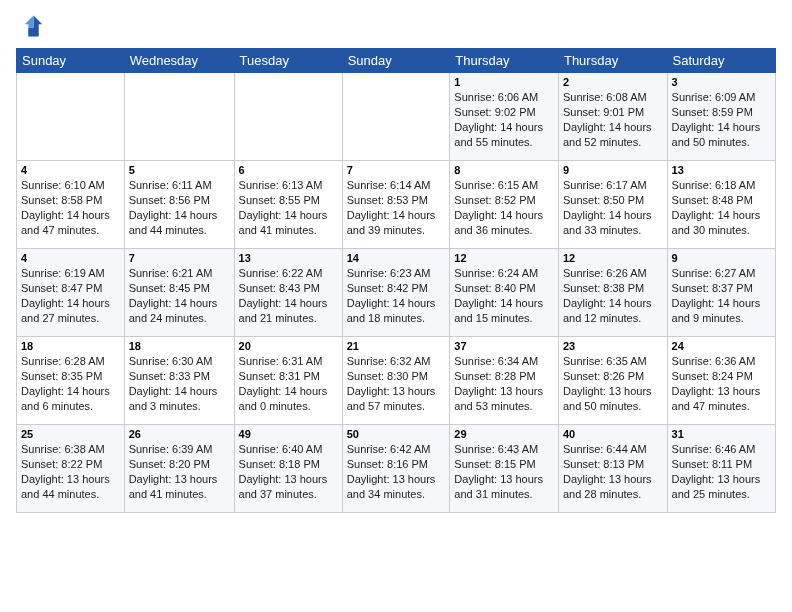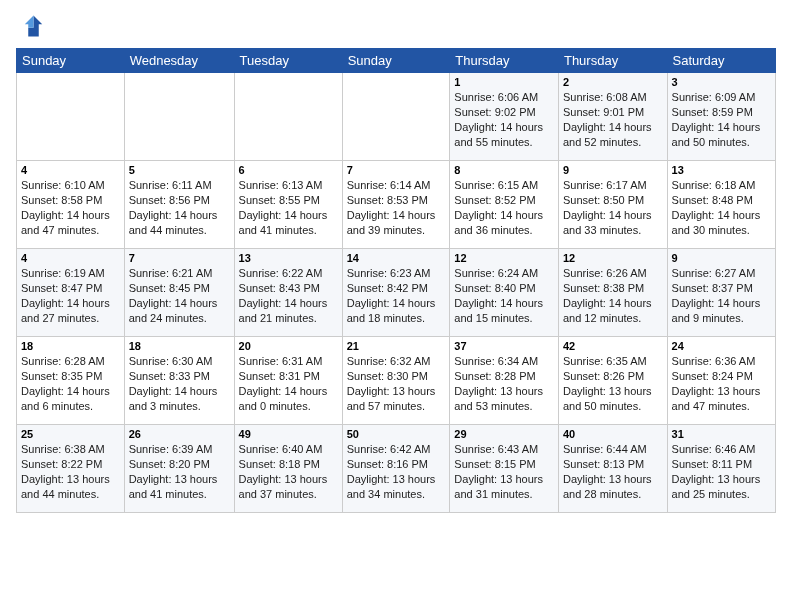--- a/index.html
+++ b/index.html
@@ -217,21 +217,21 @@
           </td>
           <td>
             <span class="day-num">21</span>
             <div class="day-info">Sunrise: 6:32 AM<br>Sunset: 8:30 PM<br>Daylight: 13 hours<br>and 57 minutes.</div>
           </td>
           <td>
             <span class="day-num">37</span>
             <div class="day-info">Sunrise: 6:34 AM<br>Sunset: 8:28 PM<br>Daylight: 13 hours<br>and 53 minutes.</div>
           </td>
           <td>
-            <span class="day-num">42</span>
+            <span class="day-num">23</span>
             <div class="day-info">Sunrise: 6:35 AM<br>Sunset: 8:26 PM<br>Daylight: 13 hours<br>and 50 minutes.</div>
           </td>
           <td>
             <span class="day-num">24</span>
             <div class="day-info">Sunrise: 6:36 AM<br>Sunset: 8:24 PM<br>Daylight: 13 hours<br>and 47 minutes.</div>
           </td>
         </tr>
         <tr>
           <td>
             <span class="day-num">25</span>

